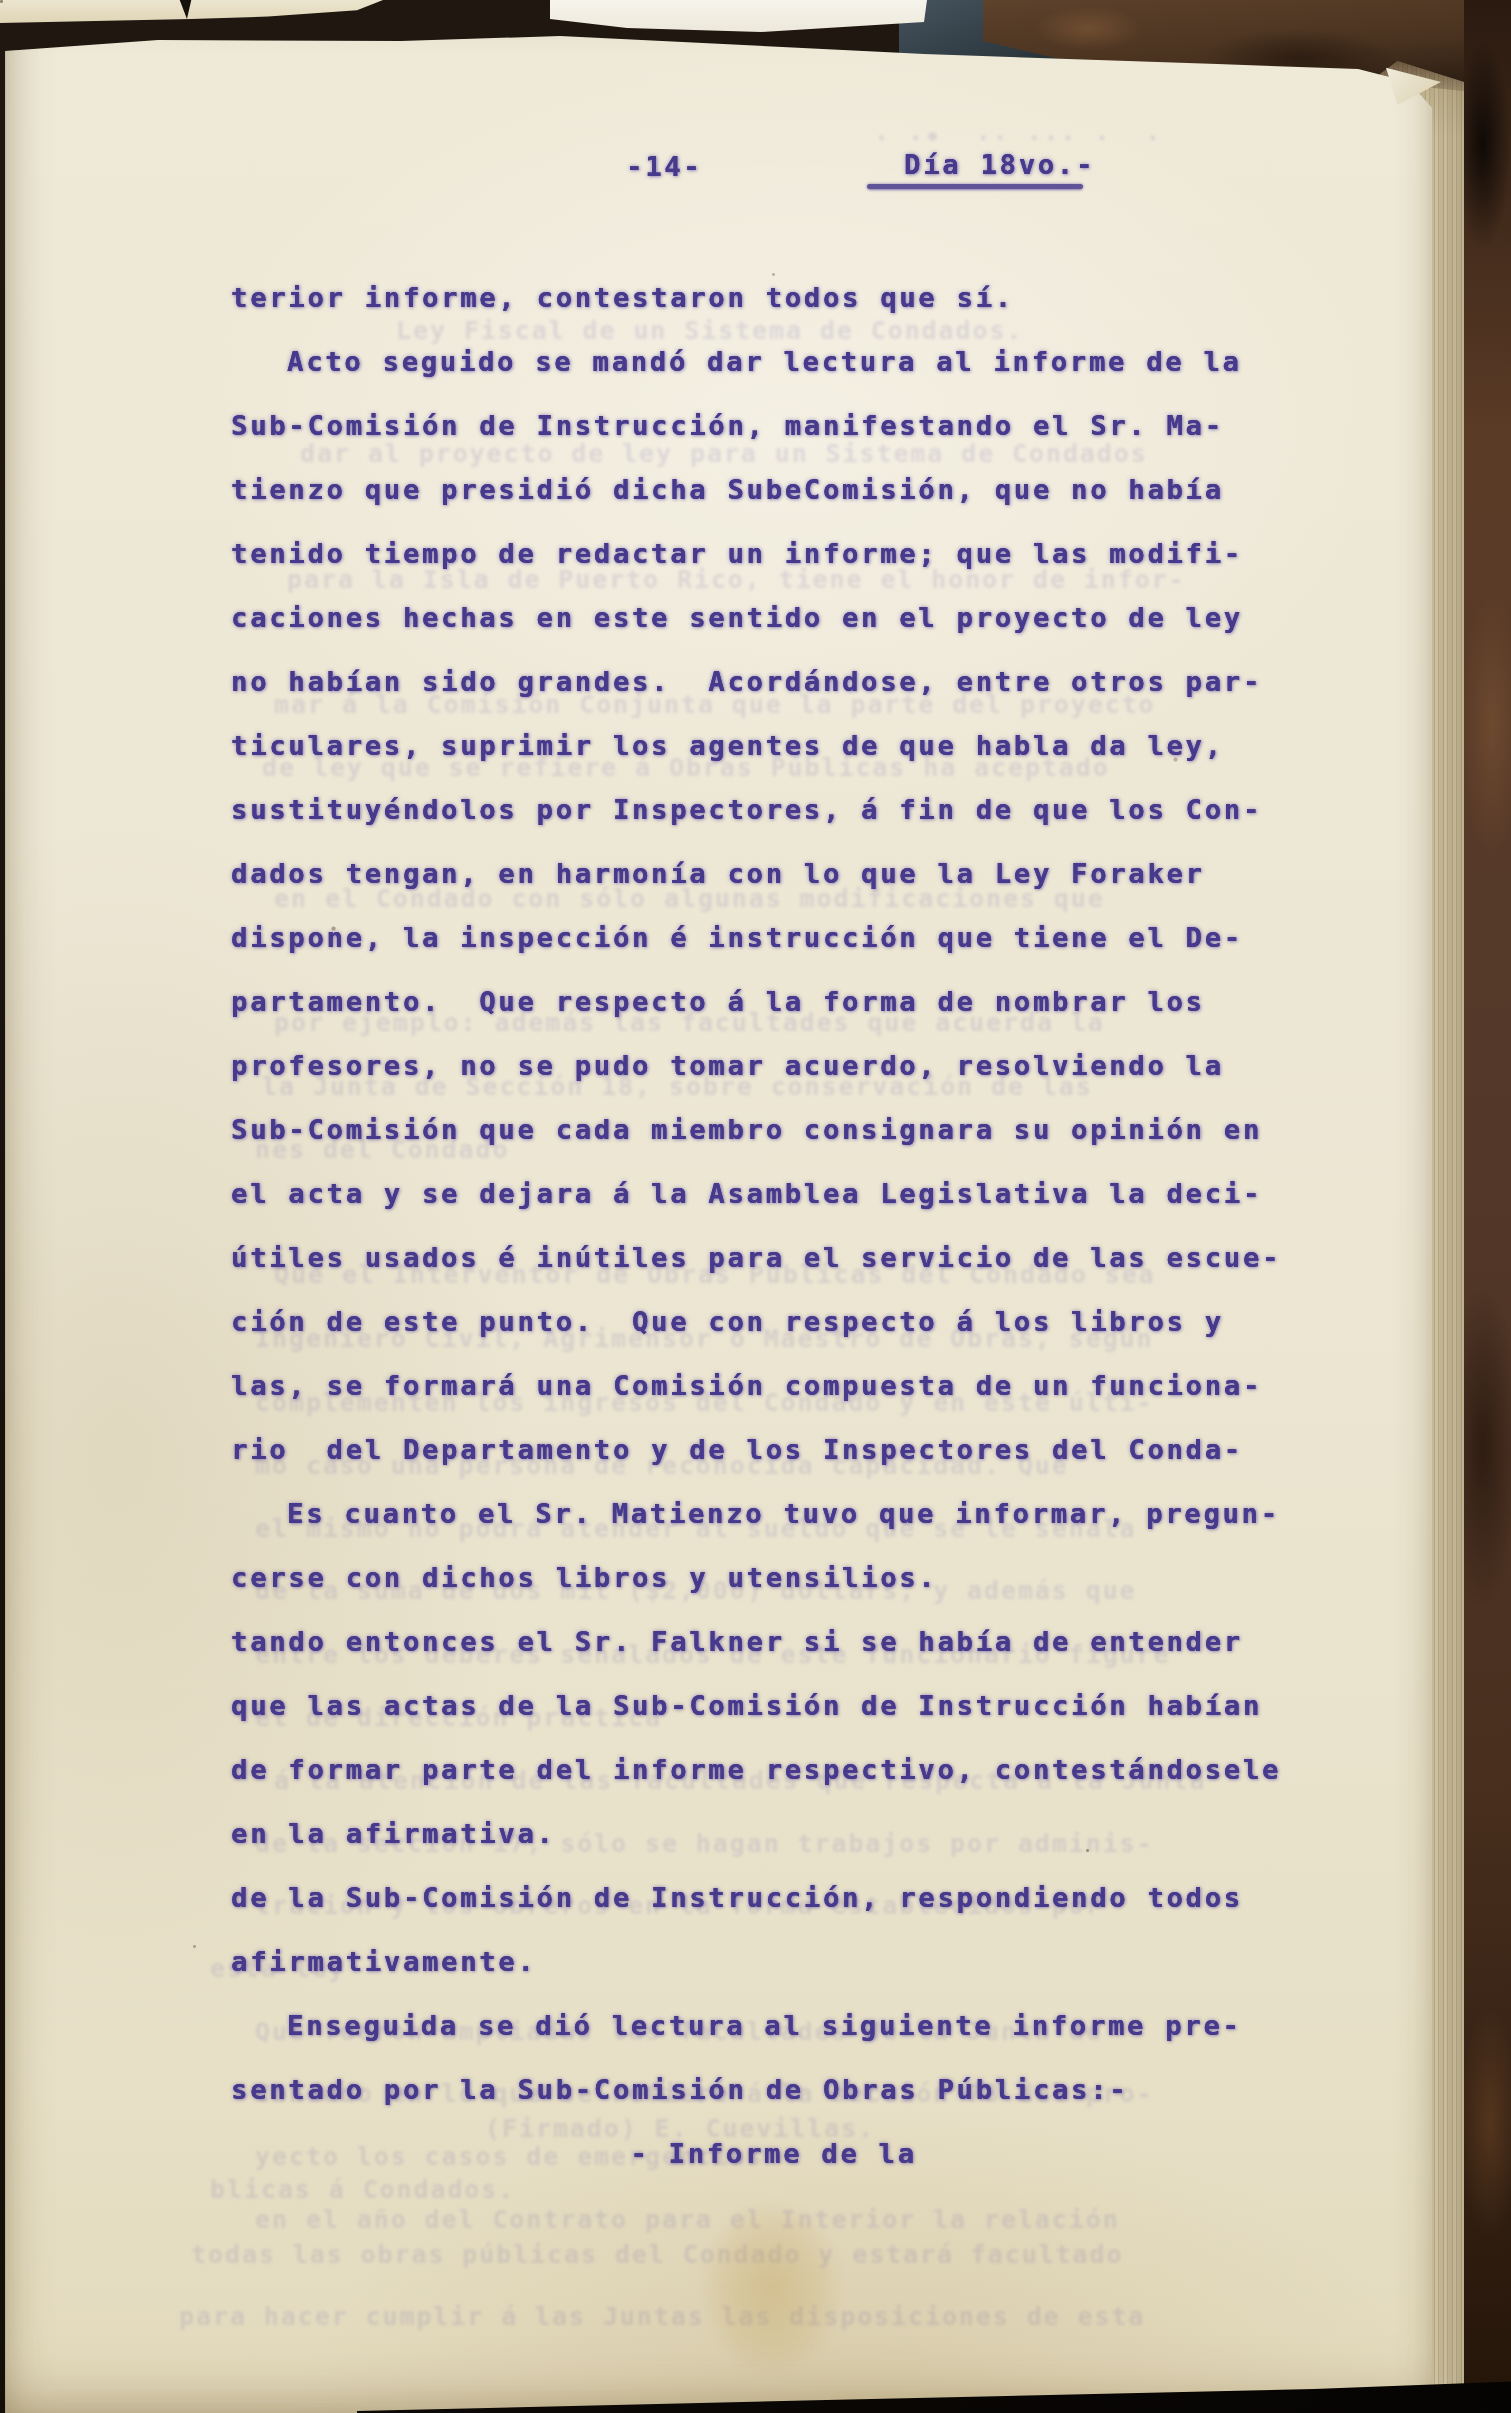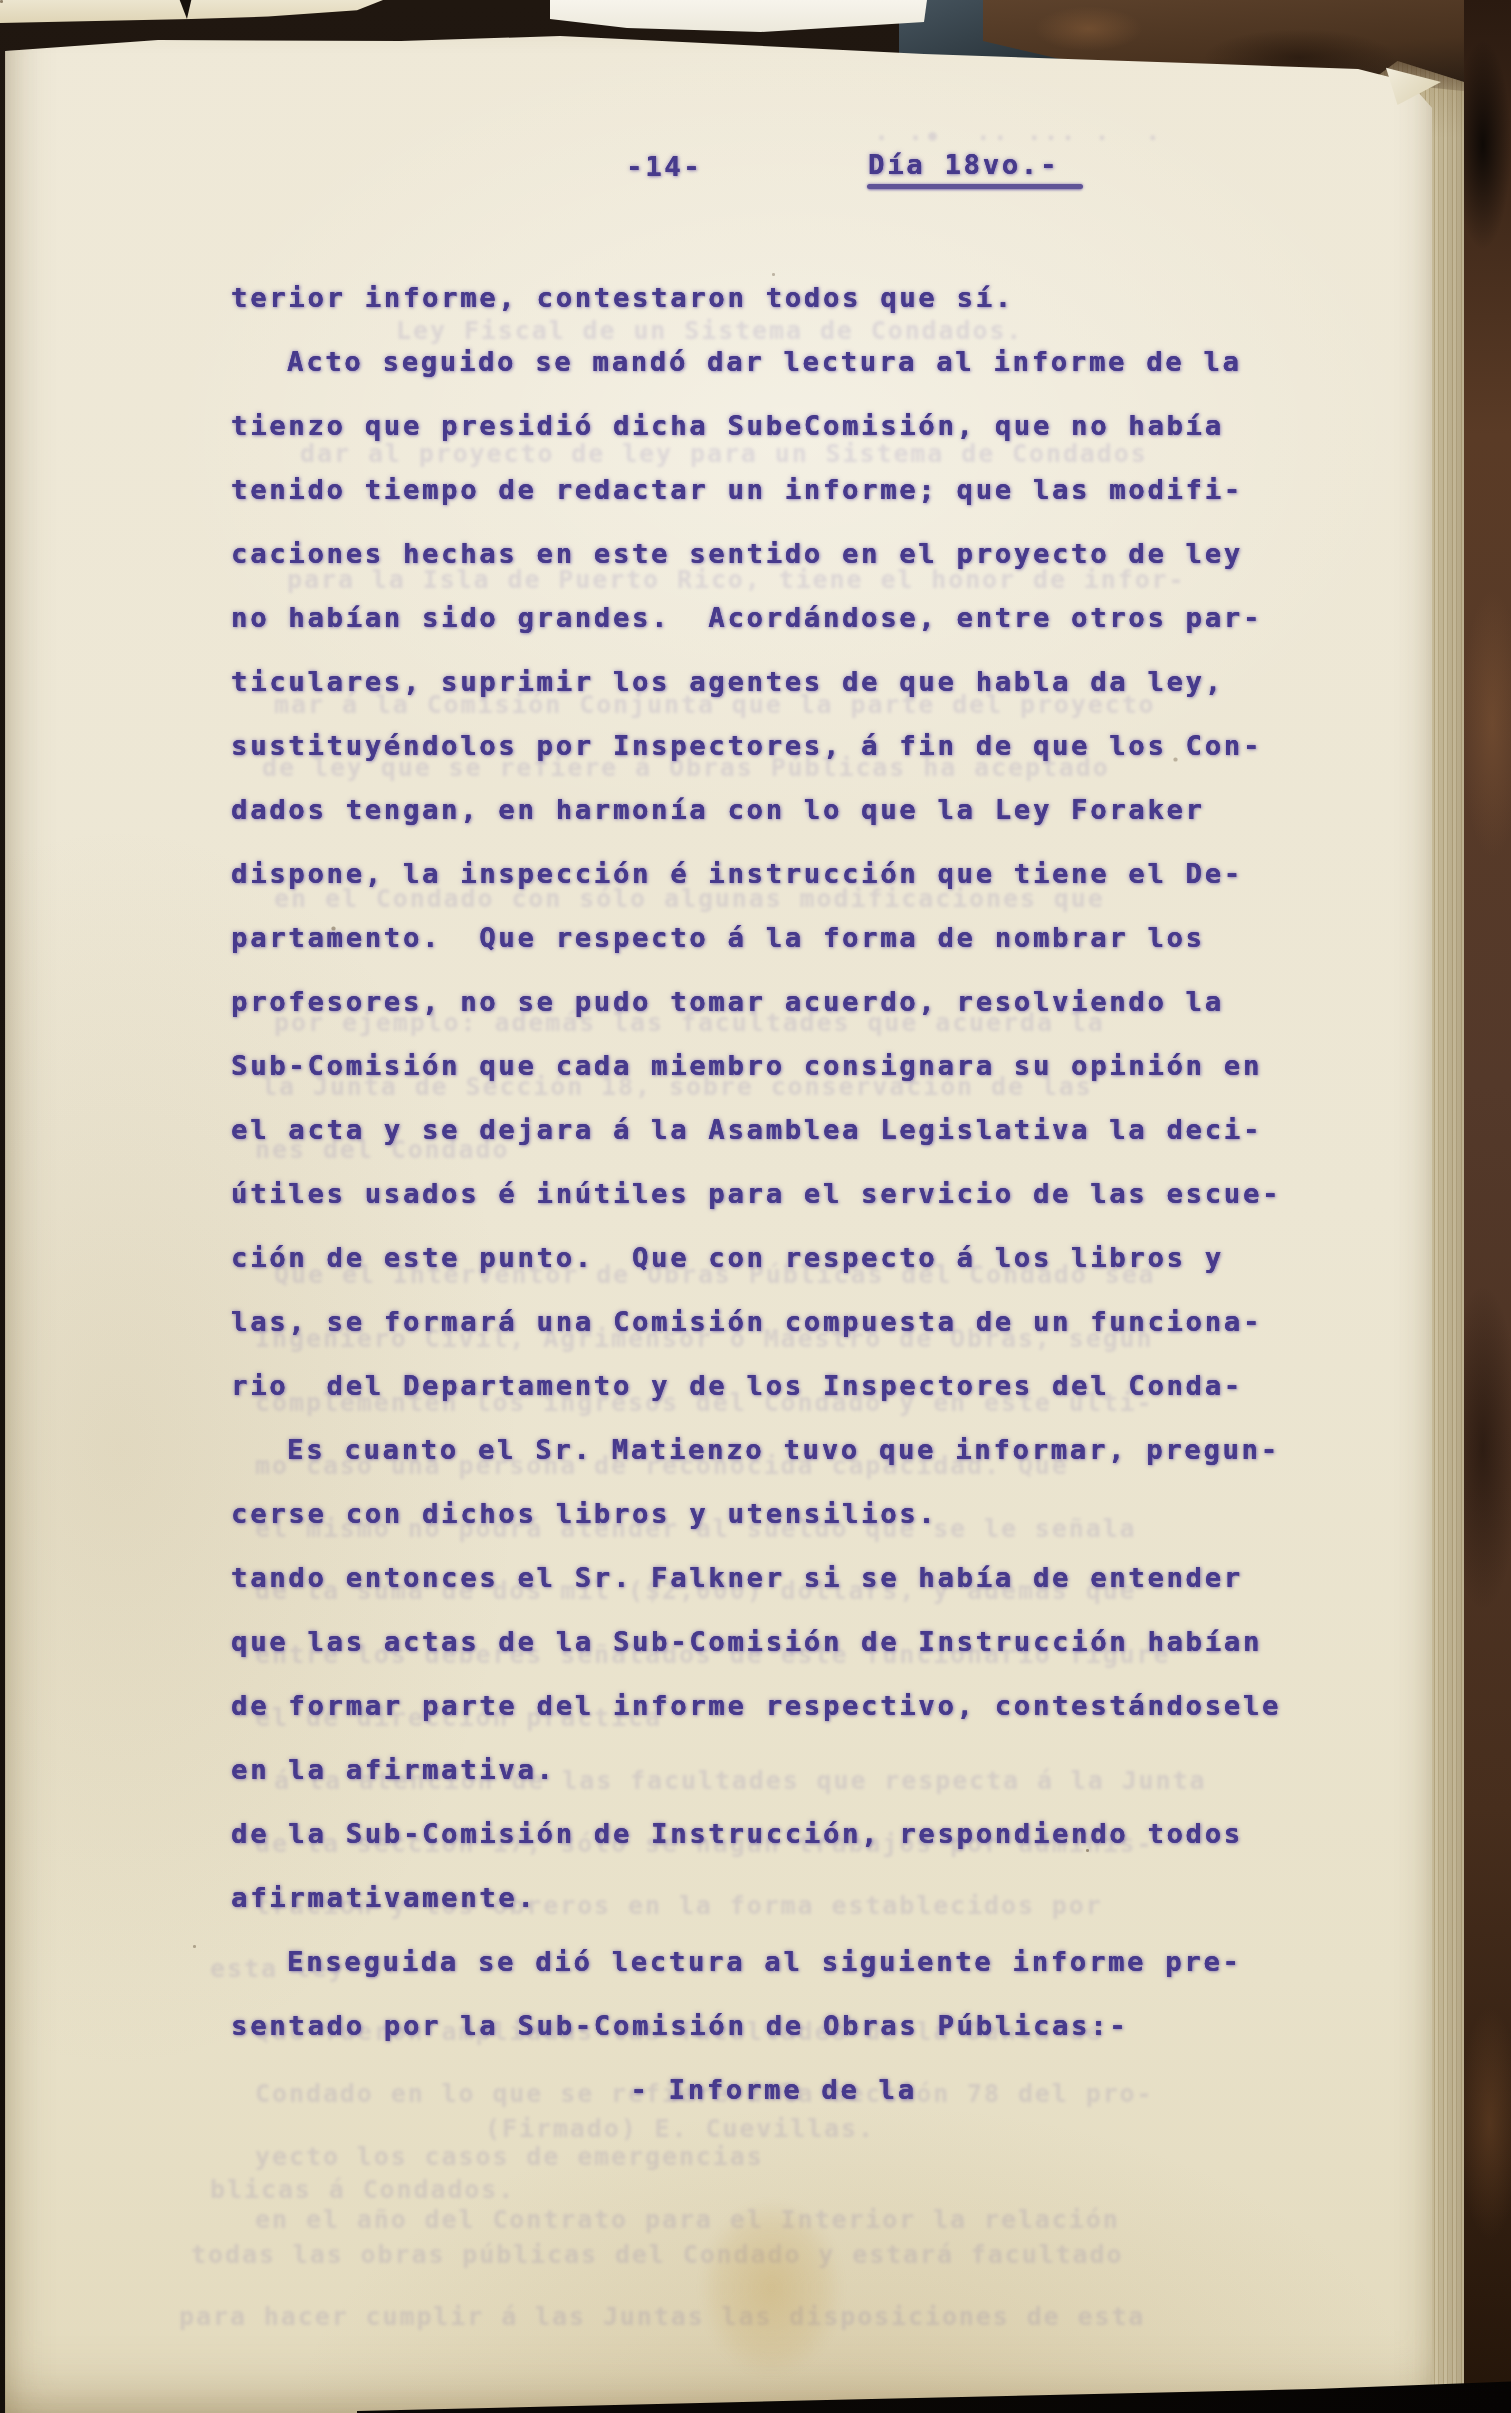--- a/index.html
+++ b/index.html
@@ -69,21 +69,21 @@
     background:rgba(70,50,25,.55);
     box-shadow:332px 927px 0 0.6px rgba(70,50,25,.4),
                1086px 1849px 0 0 rgba(70,50,25,.45),
                193px 1945px 0 0 rgba(70,50,25,.35),
                772px 273px 0 0 rgba(70,50,25,.3),
                1174px 758px 0 0.6px rgba(70,50,25,.3);}
   
   .ink{color:#473a8c;font-weight:bold;
     text-shadow:0 0 0.6px #473a8c,0 0 4.5px rgba(88,70,160,.55),1.3px 1.3px 2.6px rgba(88,70,160,.30);}
   .header-num{position:absolute;left:621px;top:151px;z-index:8;font-size:27.4px;letter-spacing:2.6px;white-space:pre;}
-  .header-day{position:absolute;left:831px;top:149px;z-index:8;font-size:27.4px;letter-spacing:2.6px;white-space:pre;padding-left:32px;}
+  .header-day{position:absolute;left:867px;top:149px;z-index:8;font-size:27.4px;letter-spacing:2.6px;white-space:pre;padding-left:32px;}
   .header-underline{position:absolute;left:862px;top:184px;width:216px;height:4.5px;z-index:8;
     background:#473a8c;border-radius:2.6px;opacity:.85;
     box-shadow:0 0 3.2px rgba(88,70,160,.8),0 2.6px 1.9px -1.3px rgba(88,70,160,.5);}
   .lines{position:absolute;left:226px;top:266px;width:1085px;z-index:8;
     font-size:27.4px;letter-spacing:2.6px;line-height:64px;}
   .line{white-space:pre;height:64px;}
   .line.indent{text-indent:56px;}
   .line.center{text-align:center;white-space:pre;}
   
   .ghost{position:absolute;z-index:7;font-size:25px;letter-spacing:1.9px;font-weight:bold;
@@ -100,20 +100,21 @@
   <div class="page-edge-stack"></div>
   <div class="leather"></div>
 
   <div class="page">
     <span class="ink header-num">-14-</span>
     <span class="ink header-day">Día 18vo.-</span>
     <div class="header-underline"></div>
     <div class="lines ink">
         <div class="line">terior informe, contestaron todos que sí.</div>
         <div class="line indent">Acto seguido se mandó dar lectura al informe de la</div>
+        <div class="line">Sub-Comisión de Instrucción, manifestando el Sr. Ma-</div>
         <div class="line">tienzo que presidió dicha SubeComisión, que no había</div>
         <div class="line">tenido tiempo de redactar un informe; que las modifi-</div>
         <div class="line">caciones hechas en este sentido en el proyecto de ley</div>
         <div class="line">no habían sido grandes.  Acordándose, entre otros par-</div>
         <div class="line">ticulares, suprimir los agentes de que habla da ley,</div>
         <div class="line">sustituyéndolos por Inspectores, á fin de que los Con-</div>
         <div class="line">dados tengan, en harmonía con lo que la Ley Foraker</div>
         <div class="line">dispone, la inspección é instrucción que tiene el De-</div>
         <div class="line">partamento.  Que respecto á la forma de nombrar los</div>
         <div class="line">profesores, no se pudo tomar acuerdo, resolviendo la</div>

